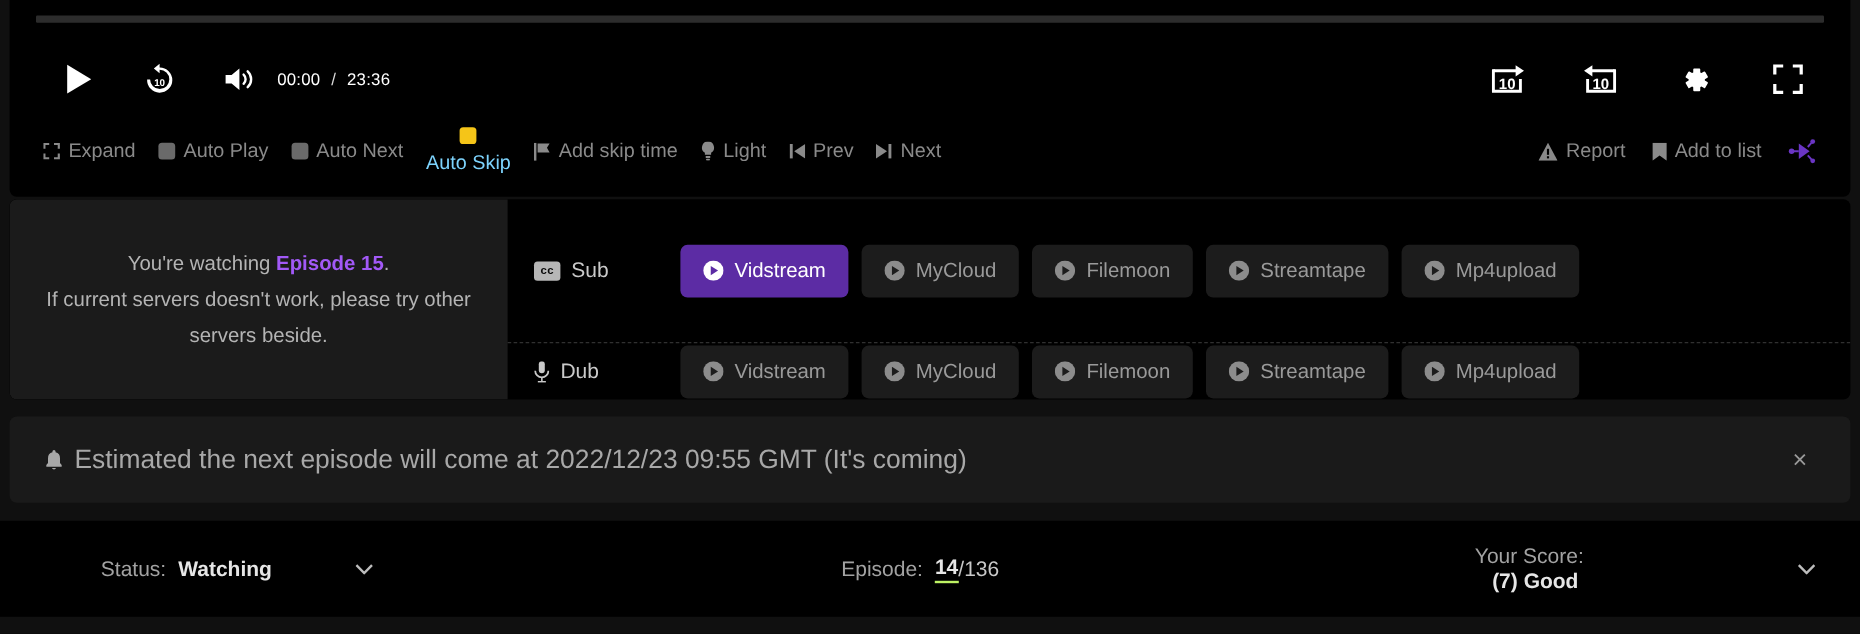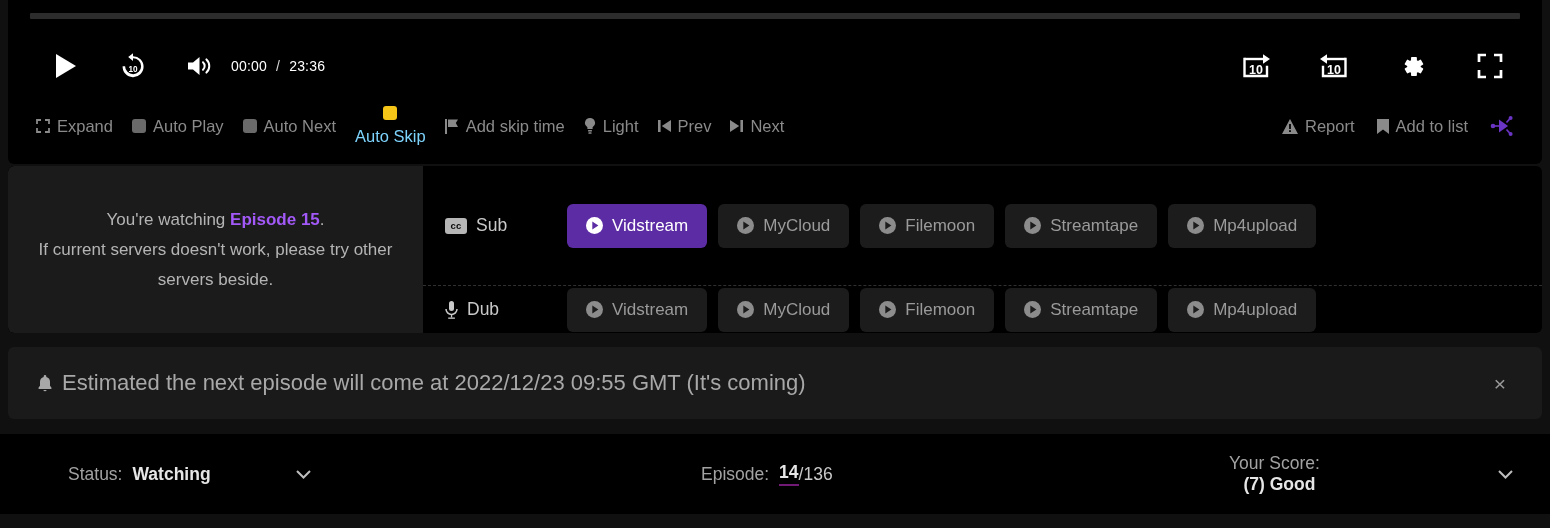--- a/index.html
+++ b/index.html
@@ -295,42 +295,42 @@
     display: flex;
     align-items: center;
   }
   .st-cell {
     display: flex;
     align-items: center;
     color: #a2a2a2;
     font-size: 17.5px;
     white-space: nowrap;
   }
-  .st-status { position: absolute; left: 68px; }
+  .st-status { position: absolute; left: 84px; }
   .st-ep     { position: absolute; left: 701px; }
   .st-score  { position: absolute; left: 1229px; flex-direction: column; }
   .st-label { color: #a2a2a2; margin-right: 10px; }
   .st-value {
     color: #e6e6e6;
     font-weight: 700;
   }
   .st-chev {
     position: absolute;
     cursor: pointer;
     display: flex;
     align-items: center;
   }
   .st-chev svg { display: block; stroke: #bdbdbd; fill: none; stroke-width: 2; }
   .chev-status { left: 296px; }
   .chev-score  { left: 1498px; }
 
   .ep-num {
     color: #e6e6e6;
     font-weight: 700;
-    border-bottom: 2px solid #701a75;
+    border-bottom: 2px solid #bef264;
     padding-bottom: 1px;
     cursor: text;
   }
   .ep-total { color: #c8c8c8; }
 </style>
 </head>
 <body>
 
 <div class="page">
 

